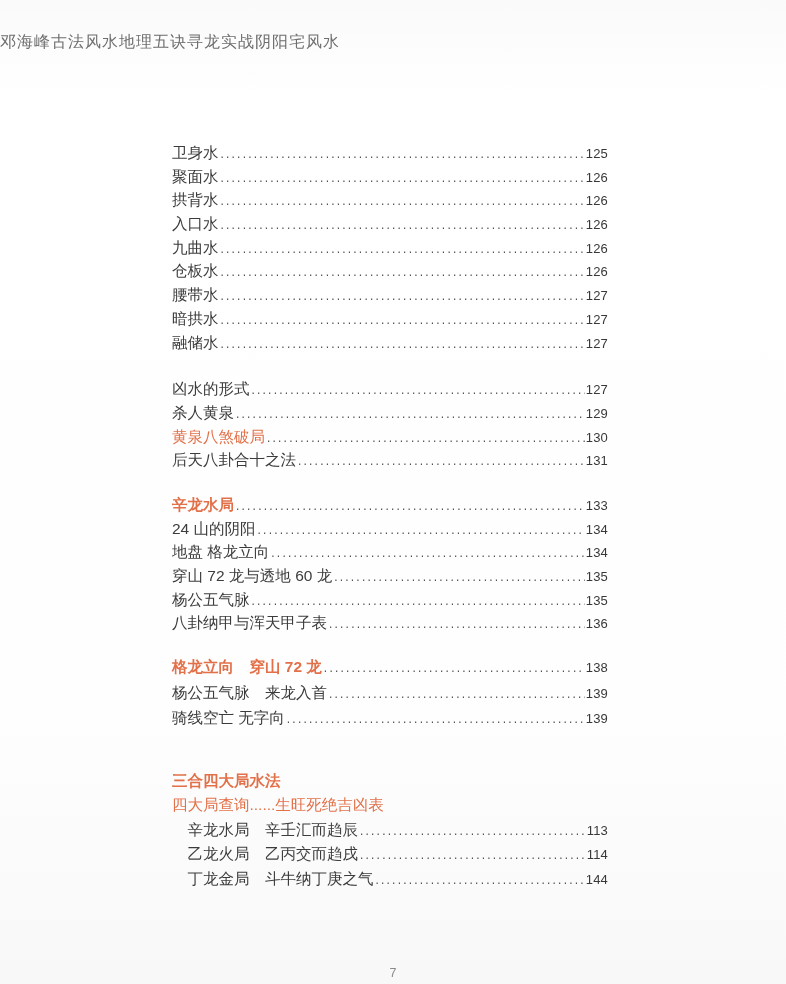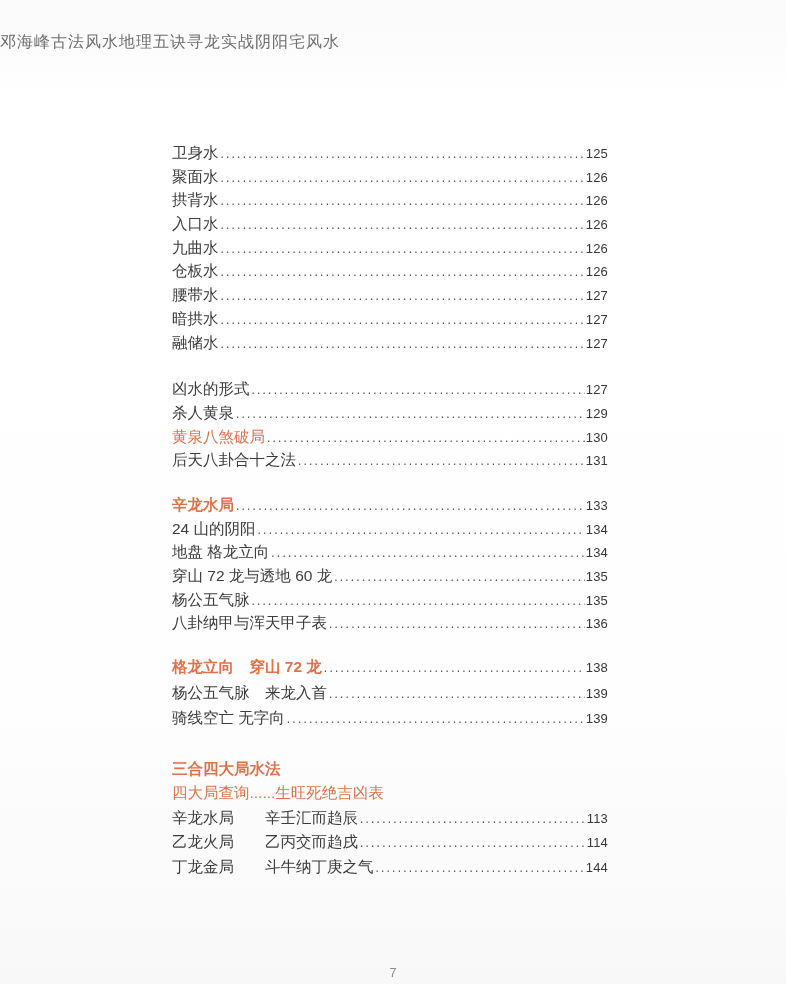--- a/index.html
+++ b/index.html
@@ -15,21 +15,21 @@
     position:absolute; top:32px; left:0; right:0; 
     font-family:"Liberation Serif", serif;
     font-size:16px; letter-spacing:1px; color:#6e6e6e;
   }
 
   .toc { position:absolute; left:172px; top:141px; width:436px; }
   .toc-group { margin-top:0; }
   .toc-group:nth-child(2) { margin-top:23px; }
   .toc-group:nth-child(3) { margin-top:21px; }
   .toc-group:nth-child(4) { margin-top:19px; }
-  .toc-group:nth-child(5) { margin-top:26px; }
+  .toc-group:nth-child(5) { margin-top:38px;text-align:center; }
 
   .toc-row {
     display:flex; align-items:baseline;
     height:23.7px; line-height:23.7px;
     font-size:15.5px; color:var(--ink);
   }
   .toc-group:nth-child(4) .toc-row { height:25.5px; line-height:25.5px;justify-content:space-between; }
   .toc-group:nth-child(5) .toc-row { height:24.6px; line-height:24.6px; }
 
   .toc-col1 { min-width:93px; white-space:pre; }

